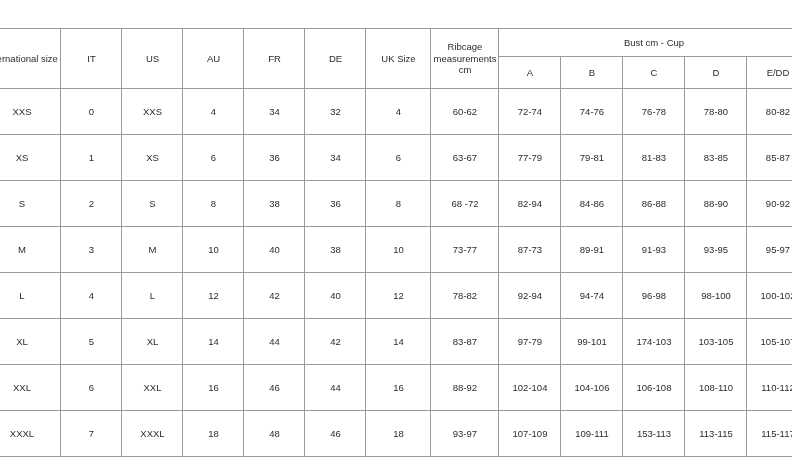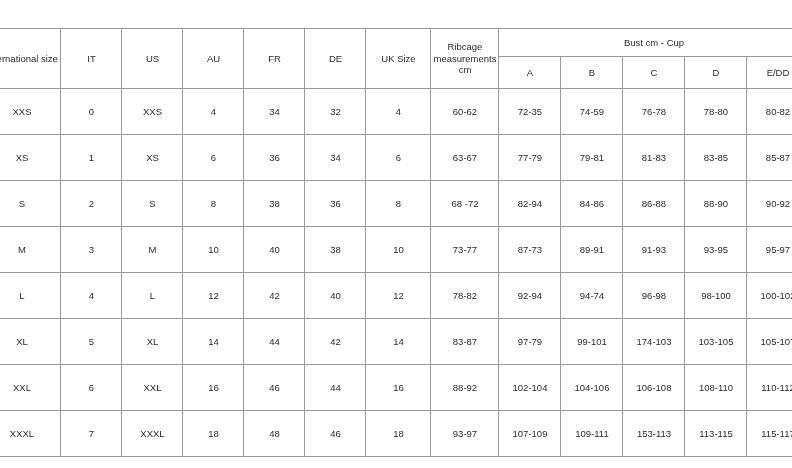--- a/index.html
+++ b/index.html
@@ -101,22 +101,22 @@
     <tbody>
       <tr>
         <td>XXS</td>
         <td>0</td>
         <td>XXS</td>
         <td>4</td>
         <td>34</td>
         <td>32</td>
         <td>4</td>
         <td>60-62</td>
-        <td>72-35</td>
-        <td>74-59</td>
+        <td>72-74</td>
+        <td>74-76</td>
         <td>76-78</td>
         <td>78-80</td>
         <td>80-82</td>
       </tr>
       <tr>
         <td>XS</td>
         <td>1</td>
         <td>XS</td>
         <td>6</td>
         <td>36</td>

